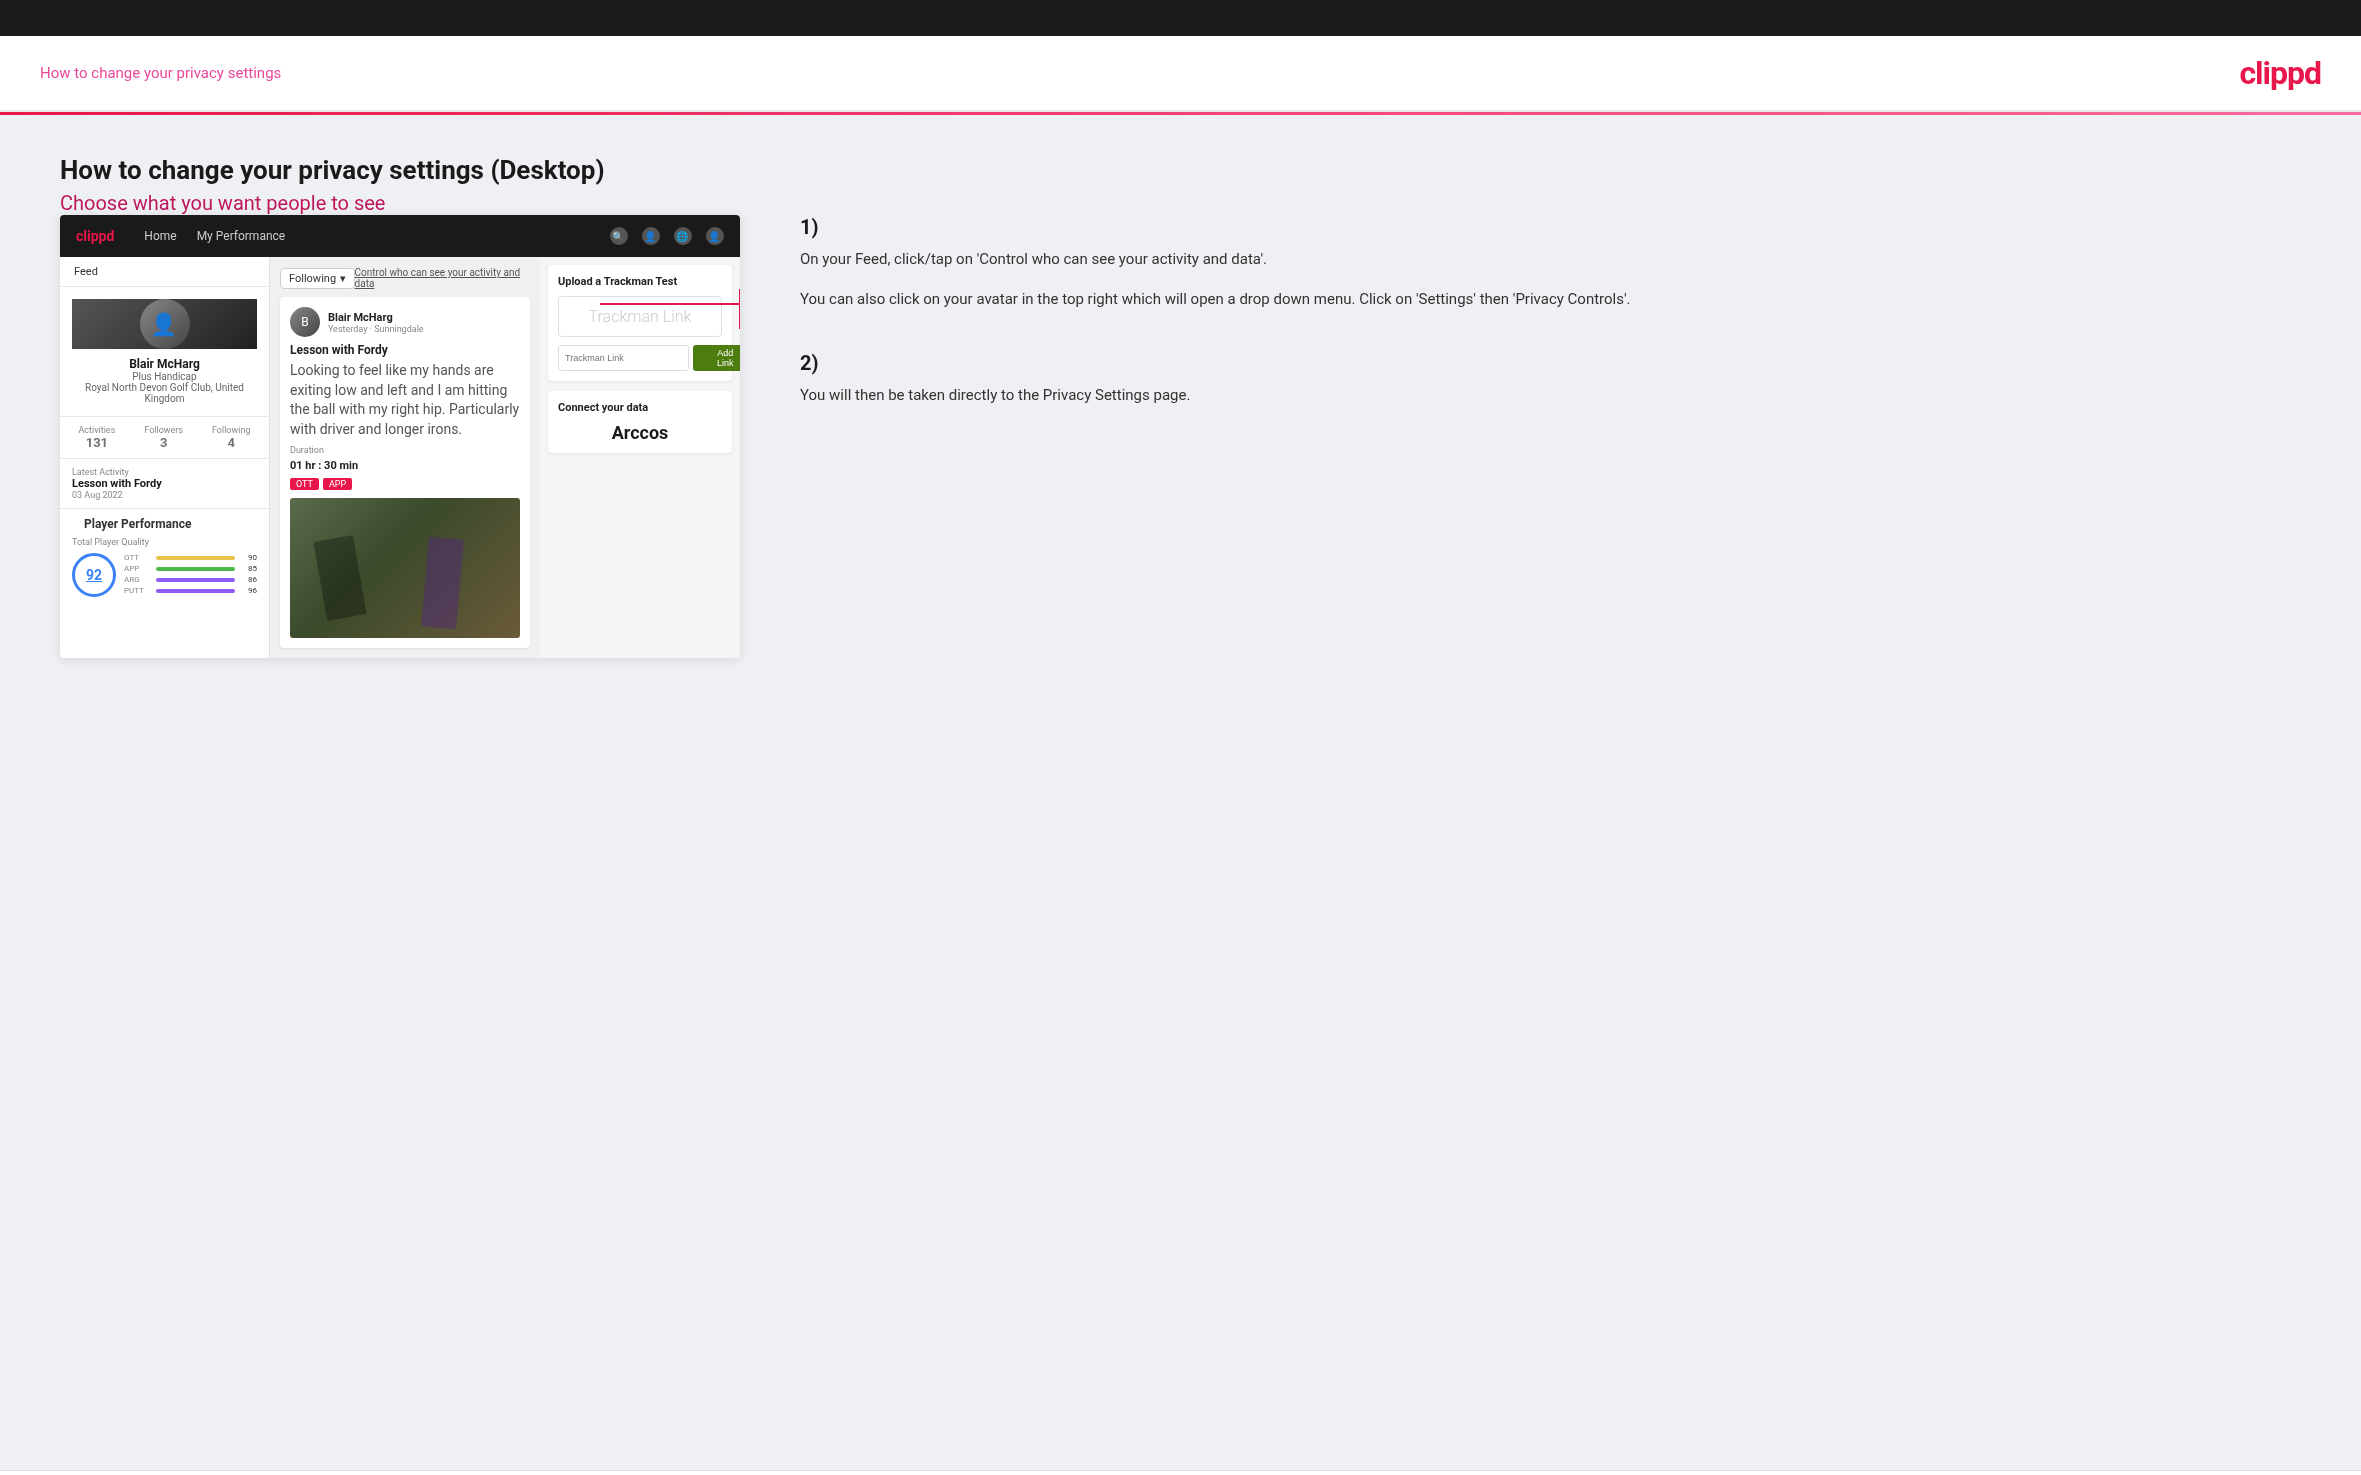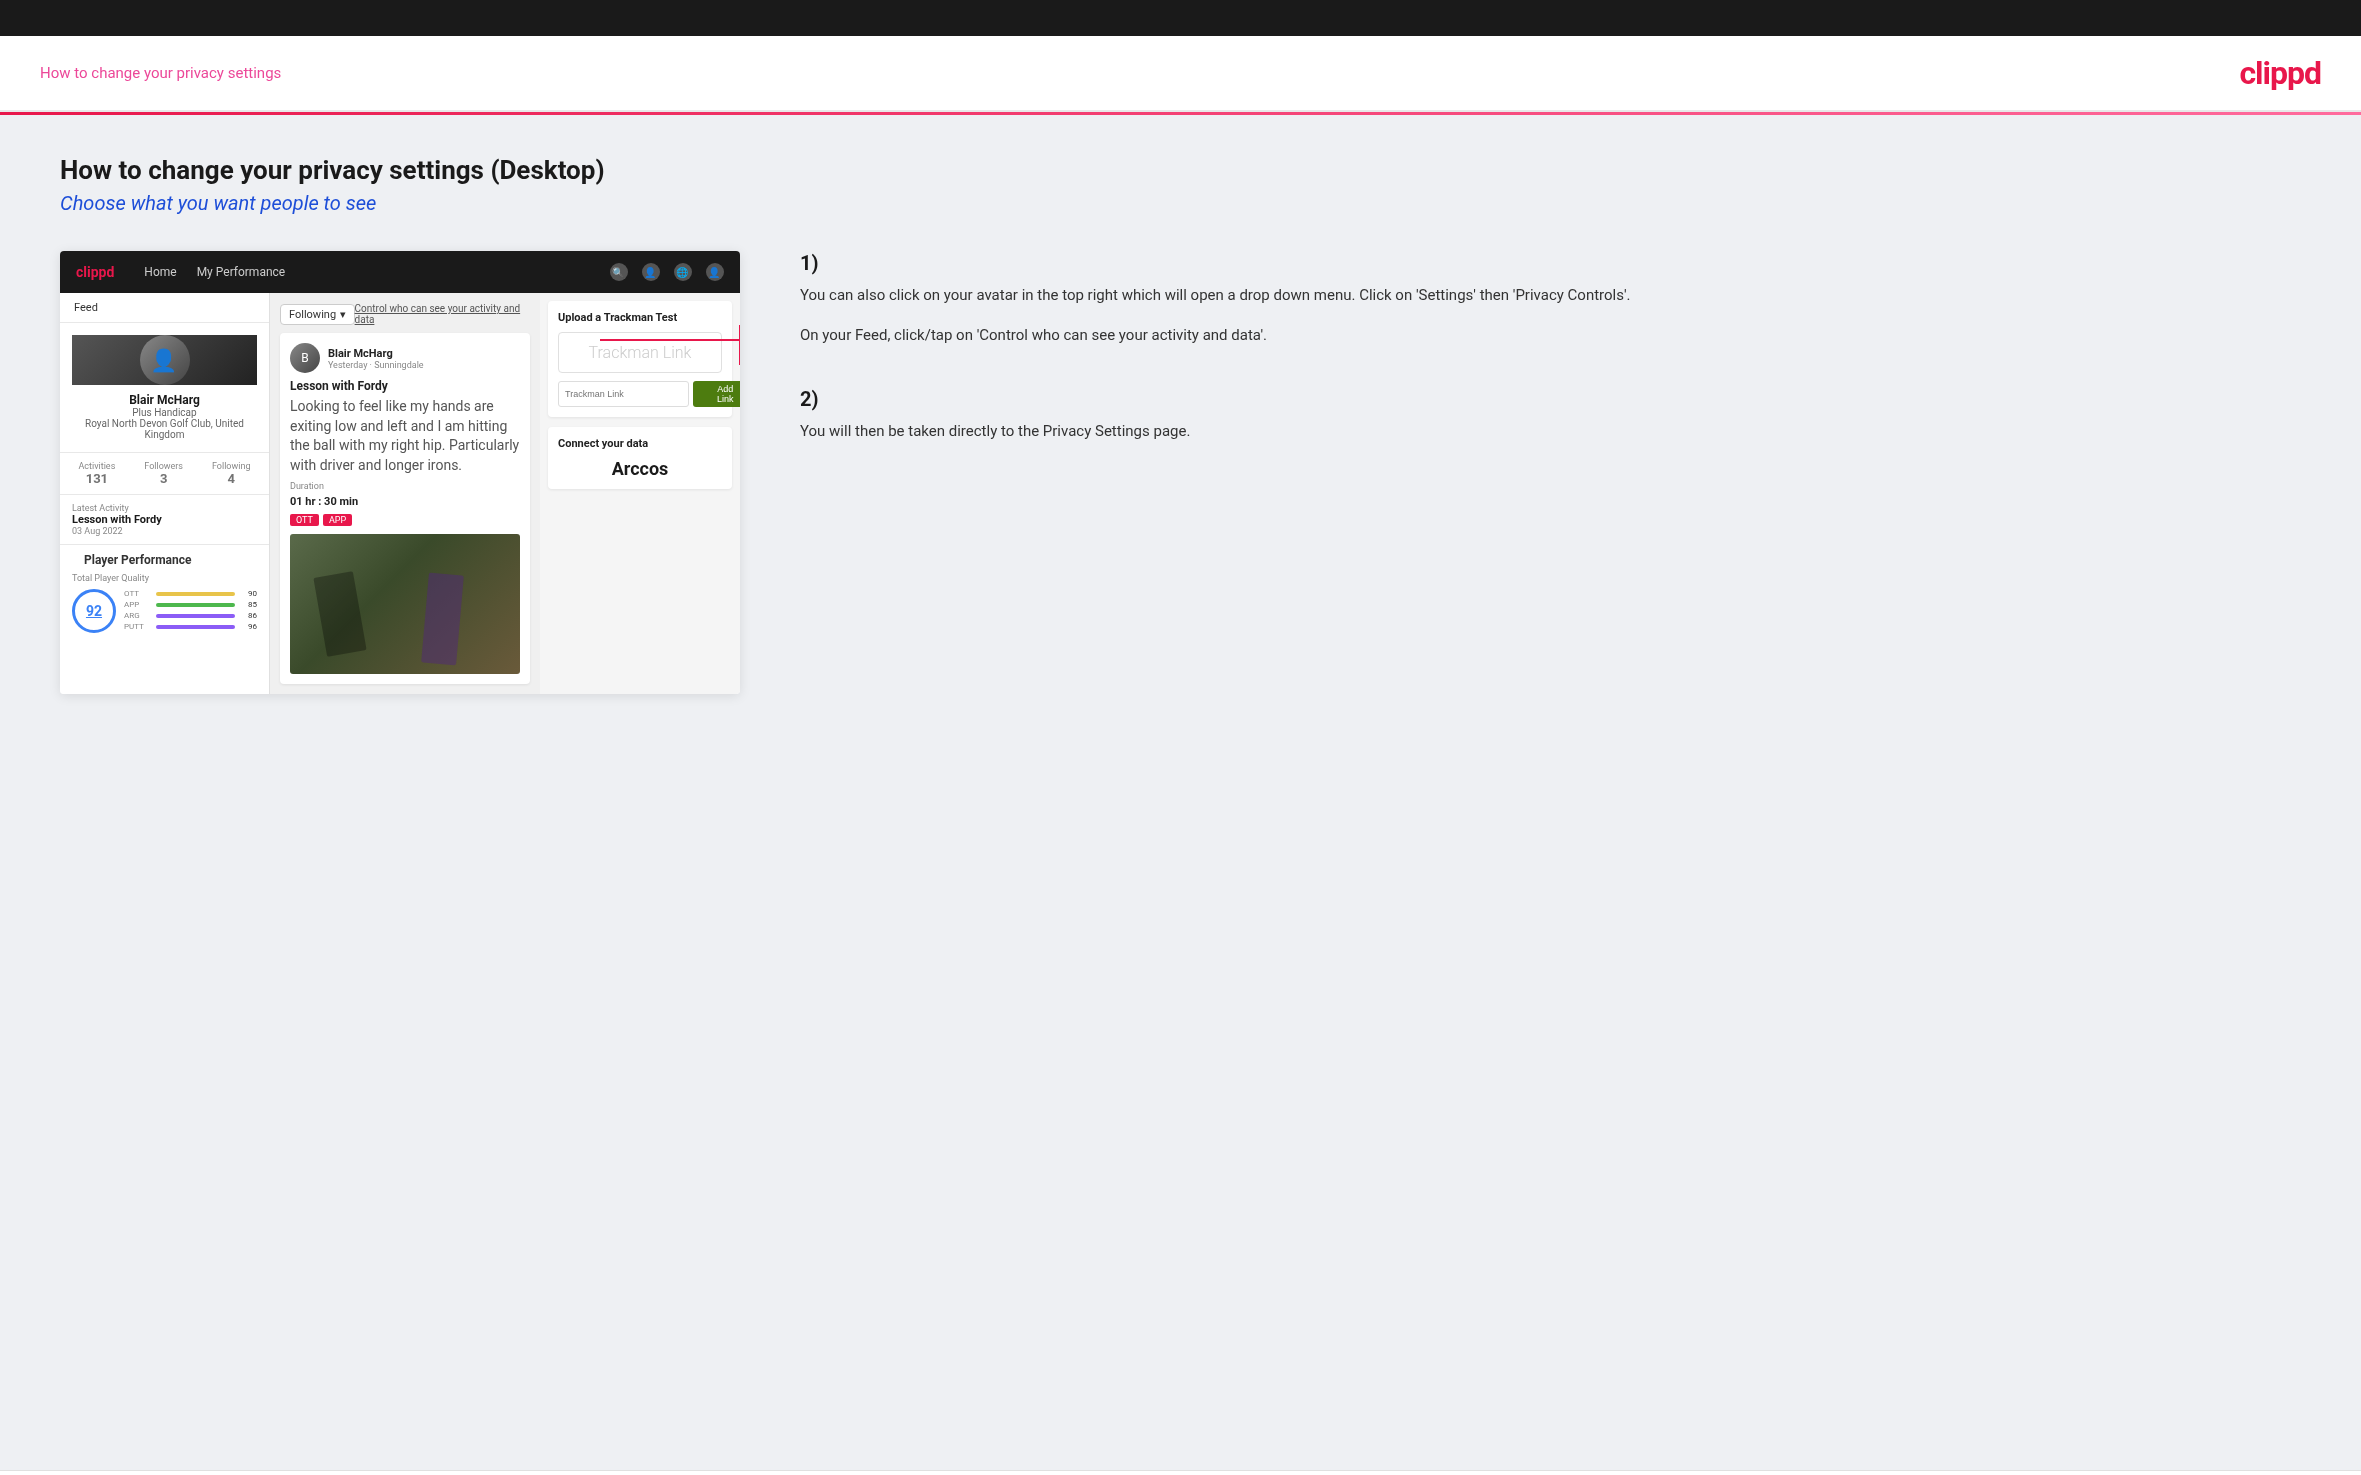--- a/index.html
+++ b/index.html
@@ -52,23 +52,21 @@
     }
 
     .page-headline {
       font-size: 26px;
       font-weight: 700;
       color: #1a1a1a;
       margin-bottom: 6px;
     }
     .page-subheadline {
       font-size: 20px;
-      color: #1d4ed8;
-      margin-bottom: 36px;
-      font-style: italic;
+      color: #be185d;
     }
 
     
     .content-grid {
       display: flex;
       gap: 40px;
       align-items: flex-start;
     }
 
     
@@ -695,22 +693,22 @@
           <line x1="540" y1="15" x2="680" y2="15" stroke="#e8174b" stroke-width="2"></line>
 
           <line x1="680" y1="0" x2="680" y2="40" stroke="#e8174b" stroke-width="2"></line>
         </svg>
       </div>
     </div>
 
     <div class="instructions-panel">
       <div class="instruction-item">
         <div class="instruction-number">1)</div>
+        <p class="instruction-text">On your Feed, click/tap on 'Control who can see your activity and data'.</p>
         <p class="instruction-text">You can also click on your avatar in the top right which will open a drop down menu. Click on 'Settings' then 'Privacy Controls'.</p>
-        <p class="instruction-text">On your Feed, click/tap on 'Control who can see your activity and data'.</p>
       </div>
       <div class="instruction-item">
         <div class="instruction-number">2)</div>
         <p class="instruction-text">You will then be taken directly to the Privacy Settings page.</p>
       </div>
     </div>
 
   </div>
 </div>
 

